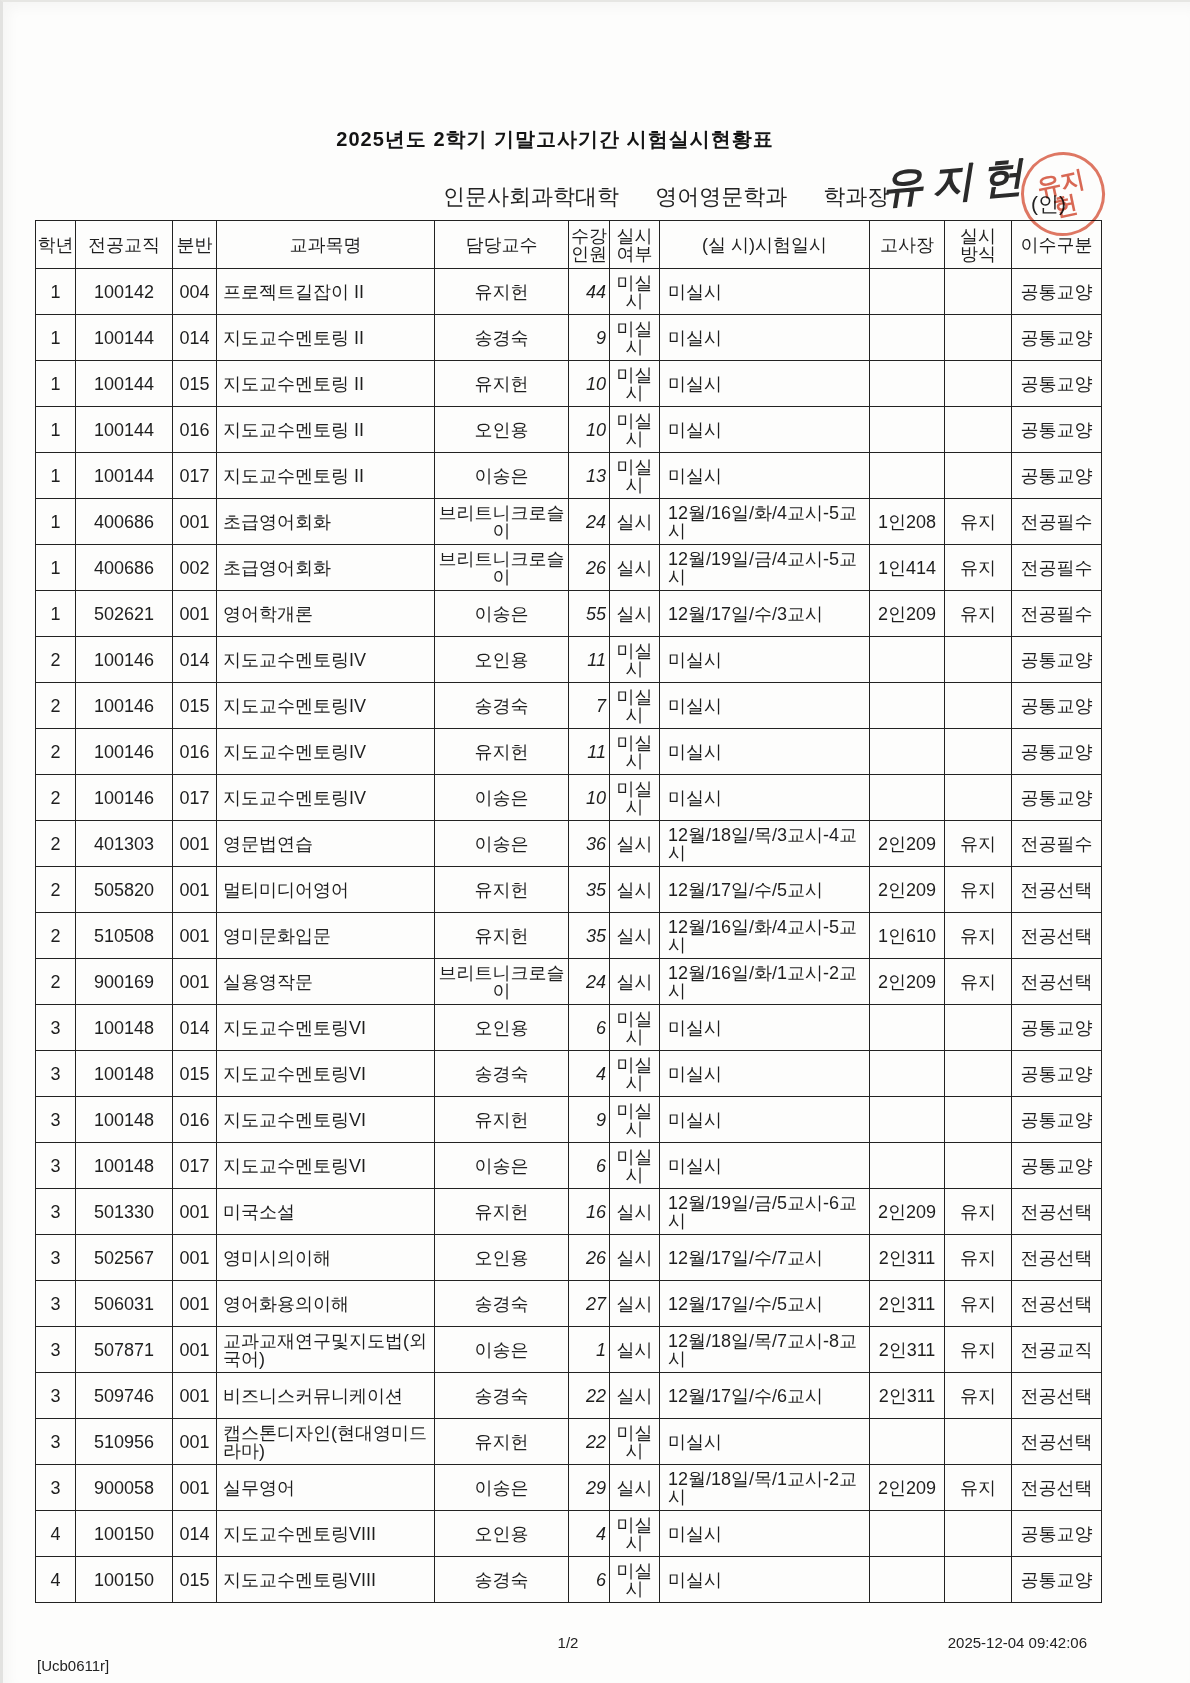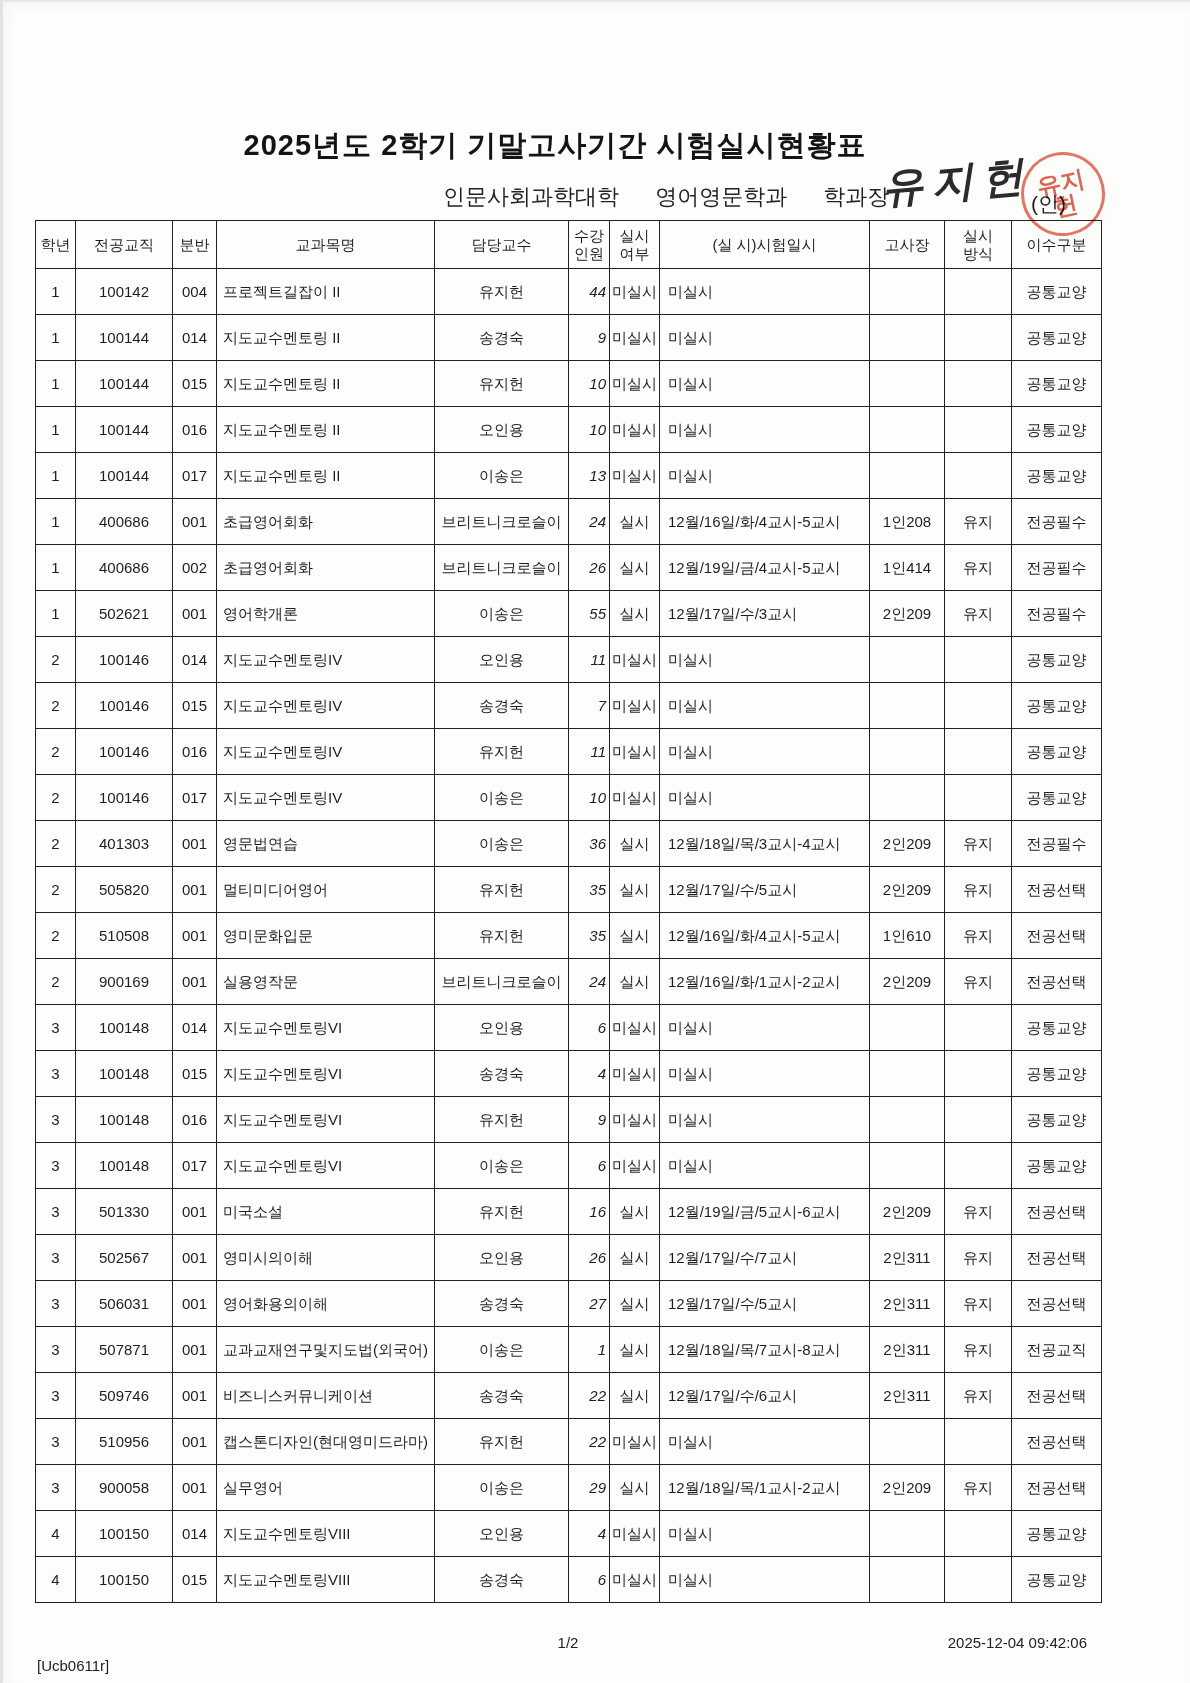--- a/index.html
+++ b/index.html
@@ -15,21 +15,21 @@
     width:1190px; height:1683px;
     background:#fdfdfc;
     border-left:3px solid #dddddad8;
     border-top:2px solid #e6e6e3;
     box-shadow: inset 6px 6px 12px rgba(0,0,0,0.03);
     overflow:hidden;
   }
   .title {
     position:absolute; top:124px; left:0; width:1104px;
     text-align:center;
-    font-size:29px; font-weight:bold; letter-spacing:1px;
+    font-size:20px; font-weight:bold; letter-spacing:1px;
     color:#141414;
   }
   .subtitle-row {
     position:absolute; top:180px; left:440px;
     font-size:22px; color:#222;
     white-space:nowrap;
   }
   .subtitle-row .part { margin-right:30px; }
   .signature {
     position:absolute; top:152px; left:878px;
@@ -56,21 +56,21 @@
     text-align:center;
     white-space:pre-line;
     opacity:0.9; z-index:2;
     mix-blend-mode:multiply;
   }
   table.exam {
     position:absolute; top:218px; left:32px;
     width:1066px;
     border-collapse:collapse;
     table-layout:fixed;
-    font-size:15px;
+    font-size:18px;
     color:#1e1e1e;
   }
   table.exam th, table.exam td {
     border:1.5px solid #222;
     overflow:hidden;
   }
   table.exam thead tr { height:48px; }
   table.exam tbody tr { height:46px; }
   table.exam th {
     font-weight:normal;

